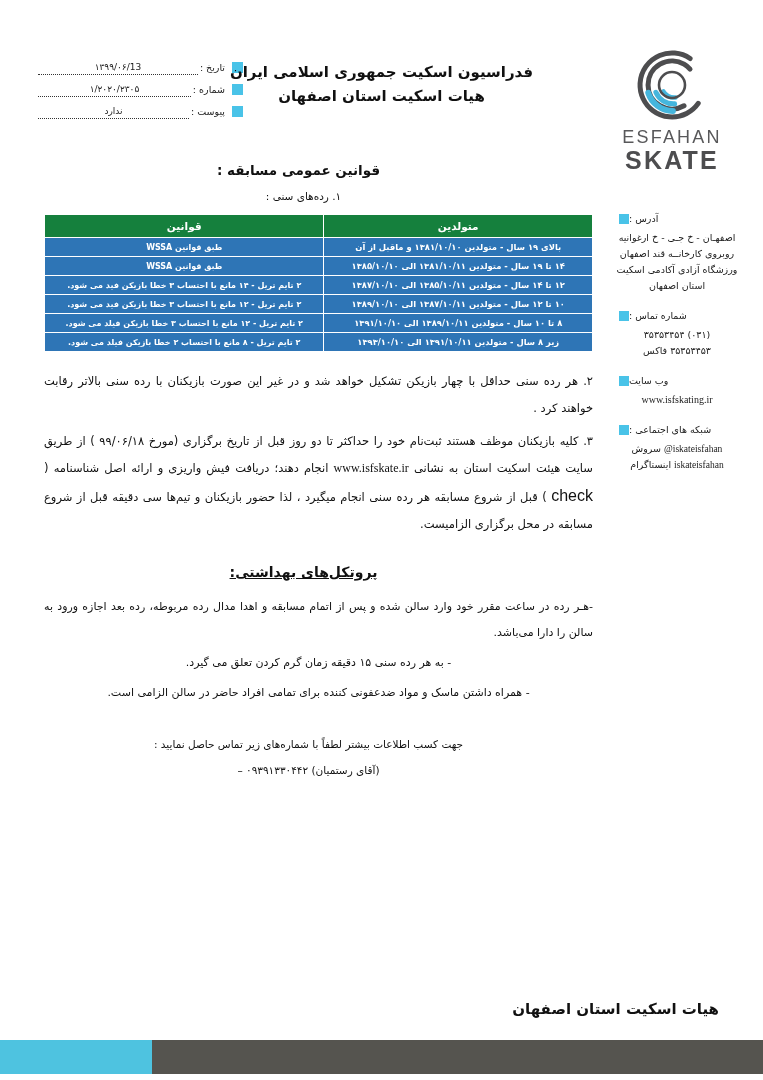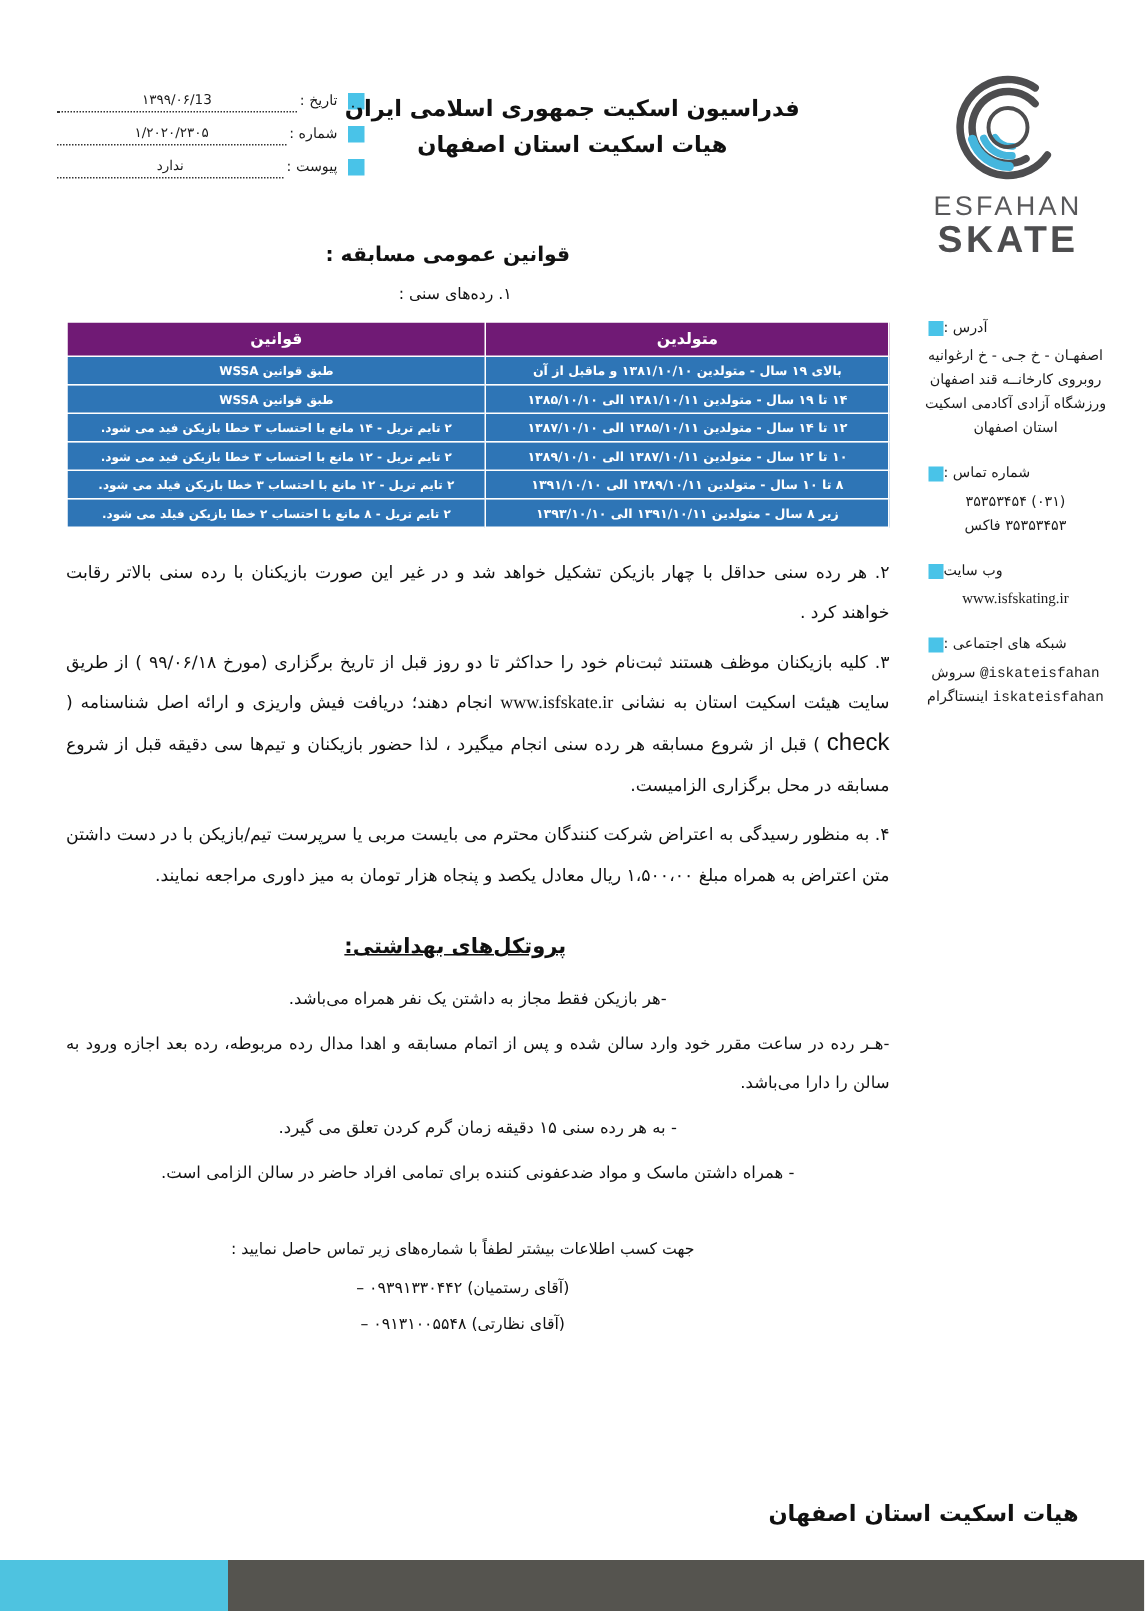--- a/index.html
+++ b/index.html
@@ -153,21 +153,21 @@
     white-space: nowrap;
   }
   .side-line {
     font-size: 9.5px;
     line-height: 16px;
     text-align: center;
     white-space: nowrap;
   }
   .side-line.ltr { direction: ltr; font-family: "Liberation Serif", serif; font-size: 10px; }
   .side-line.mix { direction: rtl; }
-  .side-line.mix .lat { font-family: Liberation Mono, monospace; direction: ltr; display: inline-block; }
+  .side-line.mix .lat { font-family: Liberation Serif, serif; direction: ltr; display: inline-block; }
 
   
   .body-col {
     position: absolute;
     top: 162px;
     right: 170px;
     left: 44px;
     direction: rtl;
     text-align: right;
   }
@@ -187,21 +187,21 @@
 
   
   table.ages {
     width: 100%;
     border-collapse: collapse;
     table-layout: fixed;
     direction: rtl;
     margin-bottom: 16px;
   }
   table.ages th {
-    background: #701a75;
+    background: #15803d;
     color: #ffffff;
     font-size: 10.5px;
     font-weight: bold;
     padding: 5px 4px;
     text-align: center;
     border: 1px solid #ffffff;
   }
   table.ages td {
     background: #2e75b6;
     color: #ffffff;
@@ -434,40 +434,33 @@
           <td>زیر ۸ سال - متولدین ۱۳۹۱/۱۰/۱۱ الی ۱۳۹۳/۱۰/۱۰</td>
           <td class="rule">۲ تایم تریل - ۸ مانع با احتساب ۲ خطا بازیکن فیلد می شود.</td>
         </tr>
       </tbody>
     </table>
 
     <p class="para">۲. هر رده سنی حداقل با چهار بازیکن تشکیل خواهد شد و در غیر این صورت بازیکنان با رده سنی بالاتر رقابت خواهند کرد .</p>
 
     <p class="para"><span>۳. کلیه بازیکنان موظف هستند ثبت‌نام خود را حداکثر تا دو روز قبل از تاریخ برگزاری (مورخ ۹۹/۰۶/۱۸ ) از طریق سایت هیئت اسکیت استان به نشانی </span><span class="lat">www.isfskate.ir</span><span> انجام دهند؛ دریافت فیش واریزی و ارائه اصل شناسنامه ( </span><span class="latb">check</span><span> ) قبل از شروع مسابقه هر رده سنی انجام میگیرد ، لذا حضور بازیکنان و تیم‌ها سی دقیقه قبل از شروع مسابقه در محل برگزاری الزامیست.</span></p>
 
-    <p class="para">۴. به منظور رسیدگی به اعتراض شرکت کنندگان محترم می بایست مربی یا سرپرست تیم/بازیکن با در دست داشتن متن اعتراض به همراه مبلغ ۱،۵۰۰،۰۰ ریال معادل یکصد و پنجاه هزار تومان به میز داوری مراجعه نمایند.</p>
 
     <h2 class="proto">پروتکل‌های بهداشتی:</h2>
 
-    <p class="bullet ctr">-هر بازیکن فقط مجاز به داشتن یک نفر همراه می‌باشد.</p>
     <p class="bullet">-هـر رده در ساعت مقرر خود وارد سالن شده و پس از اتمام مسابقه و اهدا مدال رده مربوطه، رده بعد اجازه ورود به سالن را دارا می‌باشد.</p>
     <p class="bullet ctr">- به هر رده سنی  ۱۵ دقیقه زمان گرم کردن تعلق می گیرد.</p>
     <p class="bullet ctr">- همراه داشتن ماسک و مواد ضدعفونی کننده برای تمامی افراد حاضر در سالن الزامی است.</p>
 
     <div class="contact-note">جهت کسب اطلاعات بیشتر لطفاً با شماره‌های زیر تماس حاصل نمایید :</div>
     <div class="contact-line">
       <span>(آقای رستمیان)</span>
       <span class="lat">۰۹۳۹۱۳۳۰۴۴۲</span>
       <span>–</span>
     </div>
-    <div class="contact-line">
-      <span>(آقای نظارتی)</span>
-      <span class="lat">۰۹۱۳۱۰۰۵۵۴۸</span>
-      <span>–</span>
-    </div>
 
   </main>
 
   <div class="signature">هیات اسکیت استان اصفهان</div>
 
   <div class="footer">
     <div class="footer-dark"></div>
     <div class="footer-cyan"></div>
   </div>
 

